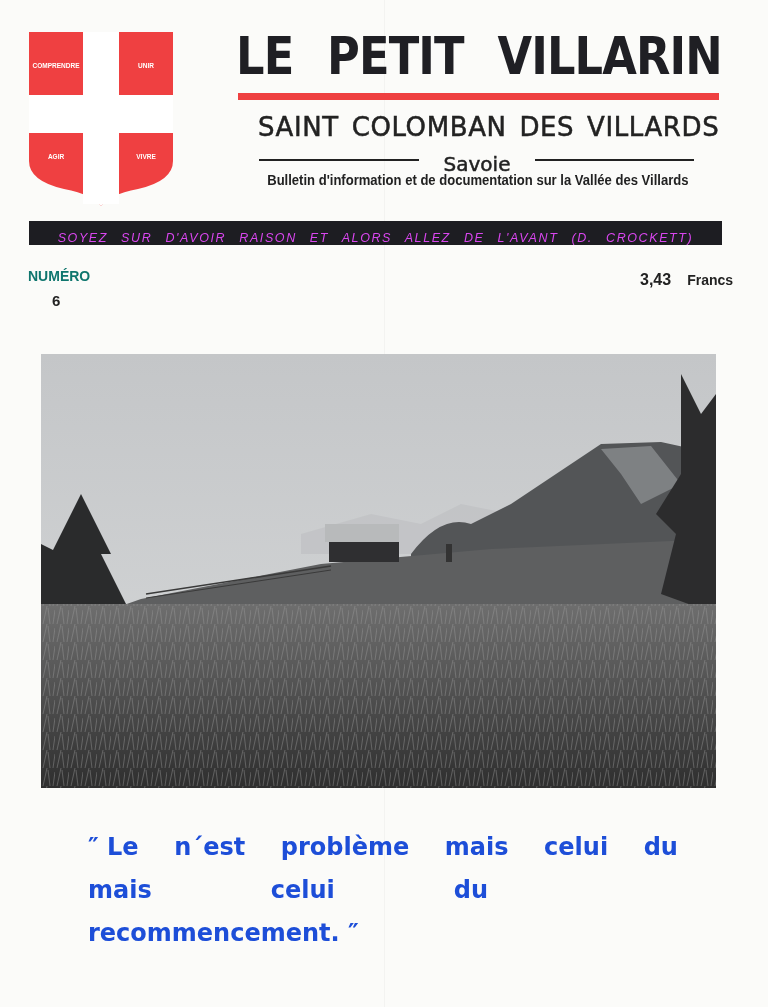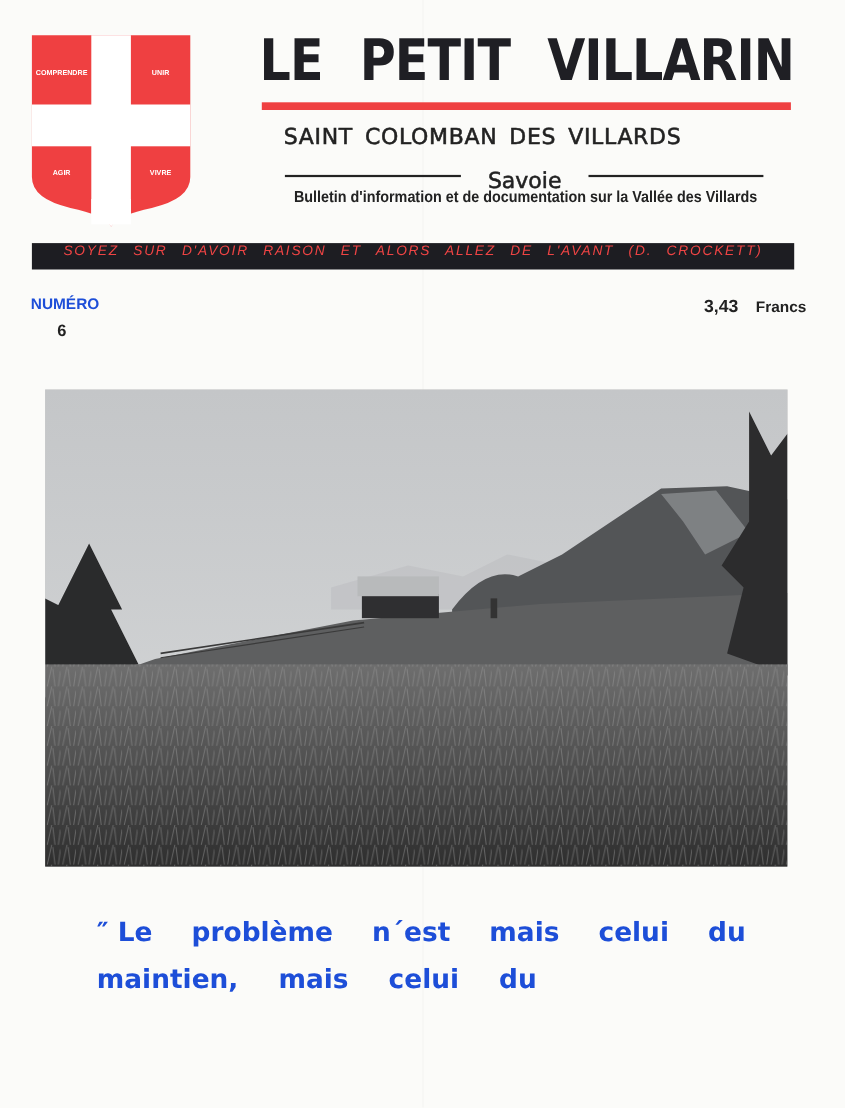--- a/index.html
+++ b/index.html
@@ -22,22 +22,22 @@
       font-size: 52px; line-height: 58px; letter-spacing: -1px;
       color: #1f1f24; white-space: nowrap;
       display: flex; justify-content: space-between;
       transform: scaleX(0.86); transform-origin: left center;
       width: 565px;
     }
     .title span { display: inline-block; }
     .red-bar { left: 238px; top: 93px; width: 481px; height: 7px; background: #ef4041; }
 
     .town {
-      left: 258px; top: 112px; width: 438px; text-align: left;
-      font-family: "DejaVu Sans", sans-serif; font-size: 20px; font-weight: normal;
+      left: 258px; top: 112px; width: 438px; text-align: center;
+      font-family: "DejaVu Sans", sans-serif; font-size: 26px; font-weight: normal;
       letter-spacing: 0.6px; word-spacing: 4px; color: #222; white-space: nowrap;
       -webkit-text-stroke: 0.5px #222;
     }
     .savoie-row { left: 258px; top: 140px; width: 438px; height: 28px; }
     .savoie-line { position: absolute; top: 19px; height: 2px; background: #222; }
     .savoie-line.l { left: 1px; width: 160px; }
     .savoie-line.r { left: 277px; width: 159px; }
     .savoie {
       position: absolute; left: 162px; width: 114px; top: 12px; text-align: center;
       font-family: "DejaVu Sans", sans-serif; font-size: 20px; color: #222;
@@ -45,30 +45,30 @@
     }
     .subtitle {
       left: 256px; top: 172px; width: 444px; text-align: center; white-space: nowrap;
       font-family: "Liberation Sans", sans-serif; font-size: 14.5px; font-weight: bold;
       color: #222; transform: scaleX(0.9); transform-origin: left center; width: 493px;
     }
 
     
     .banner {
       left: 29px; top: 221px; width: 693px; height: 24px; background: #1d1d22;
-      color: #ef4444; display: flex; align-items: flex-start; justify-content: center;
+      color: #d946ef; display: flex; align-items: flex-end; justify-content: center;
     }
     .banner-text {
       font-family: "Liberation Sans", sans-serif; font-style: italic; font-size: 12.5px;
       letter-spacing: 1.6px; word-spacing: 8px; white-space: nowrap;
     }
 
     .numero-label {
       left: 28px; top: 268px; font-family: "Liberation Sans", sans-serif;
-      font-weight: bold; font-size: 14px; color: #1d4ed8;
+      font-weight: bold; font-size: 14px; color: #0f766e;
     }
     .numero-value {
       left: 52px; top: 292px; font-family: "Liberation Sans", sans-serif;
       font-weight: bold; font-size: 15px; color: #222;
     }
     .price {
       left: 640px; top: 271px; font-family: "Liberation Sans", sans-serif;
       font-weight: bold; font-size: 16px; color: #222; white-space: nowrap;
     }
     .price .unit { font-size: 14px; margin-left: 16px; }
@@ -169,25 +169,27 @@
     <path d="M640 20 L660 60 L675 40 L675 260 L620 240 L635 180 L615 160 L640 120 Z" fill="#2c2c2d"></path>
 
     <rect x="0" y="250" width="675" height="184" fill="url(#grass)"></rect>
     <rect x="0" y="250" width="675" height="184" fill="url(#straws)"></rect>
   </svg>
 </div>
 
 <div class="abs quote">
   <div class="quote-line">
     <span>″ Le</span>
+    <span>n´est</span>
     <span>problème</span>
-    <span>n´est</span>
     <span>mais</span>
     <span>celui</span>
     <span>du</span>
   </div>
   <div class="quote-line short">
-    <span>maintien,</span>
     <span>mais</span>
     <span>celui</span>
     <span>du</span>
   </div>
+  <div class="quote-line last">
+    <span>recommencement. ″</span>
+  </div>
 </div>
 
 </body></html>

